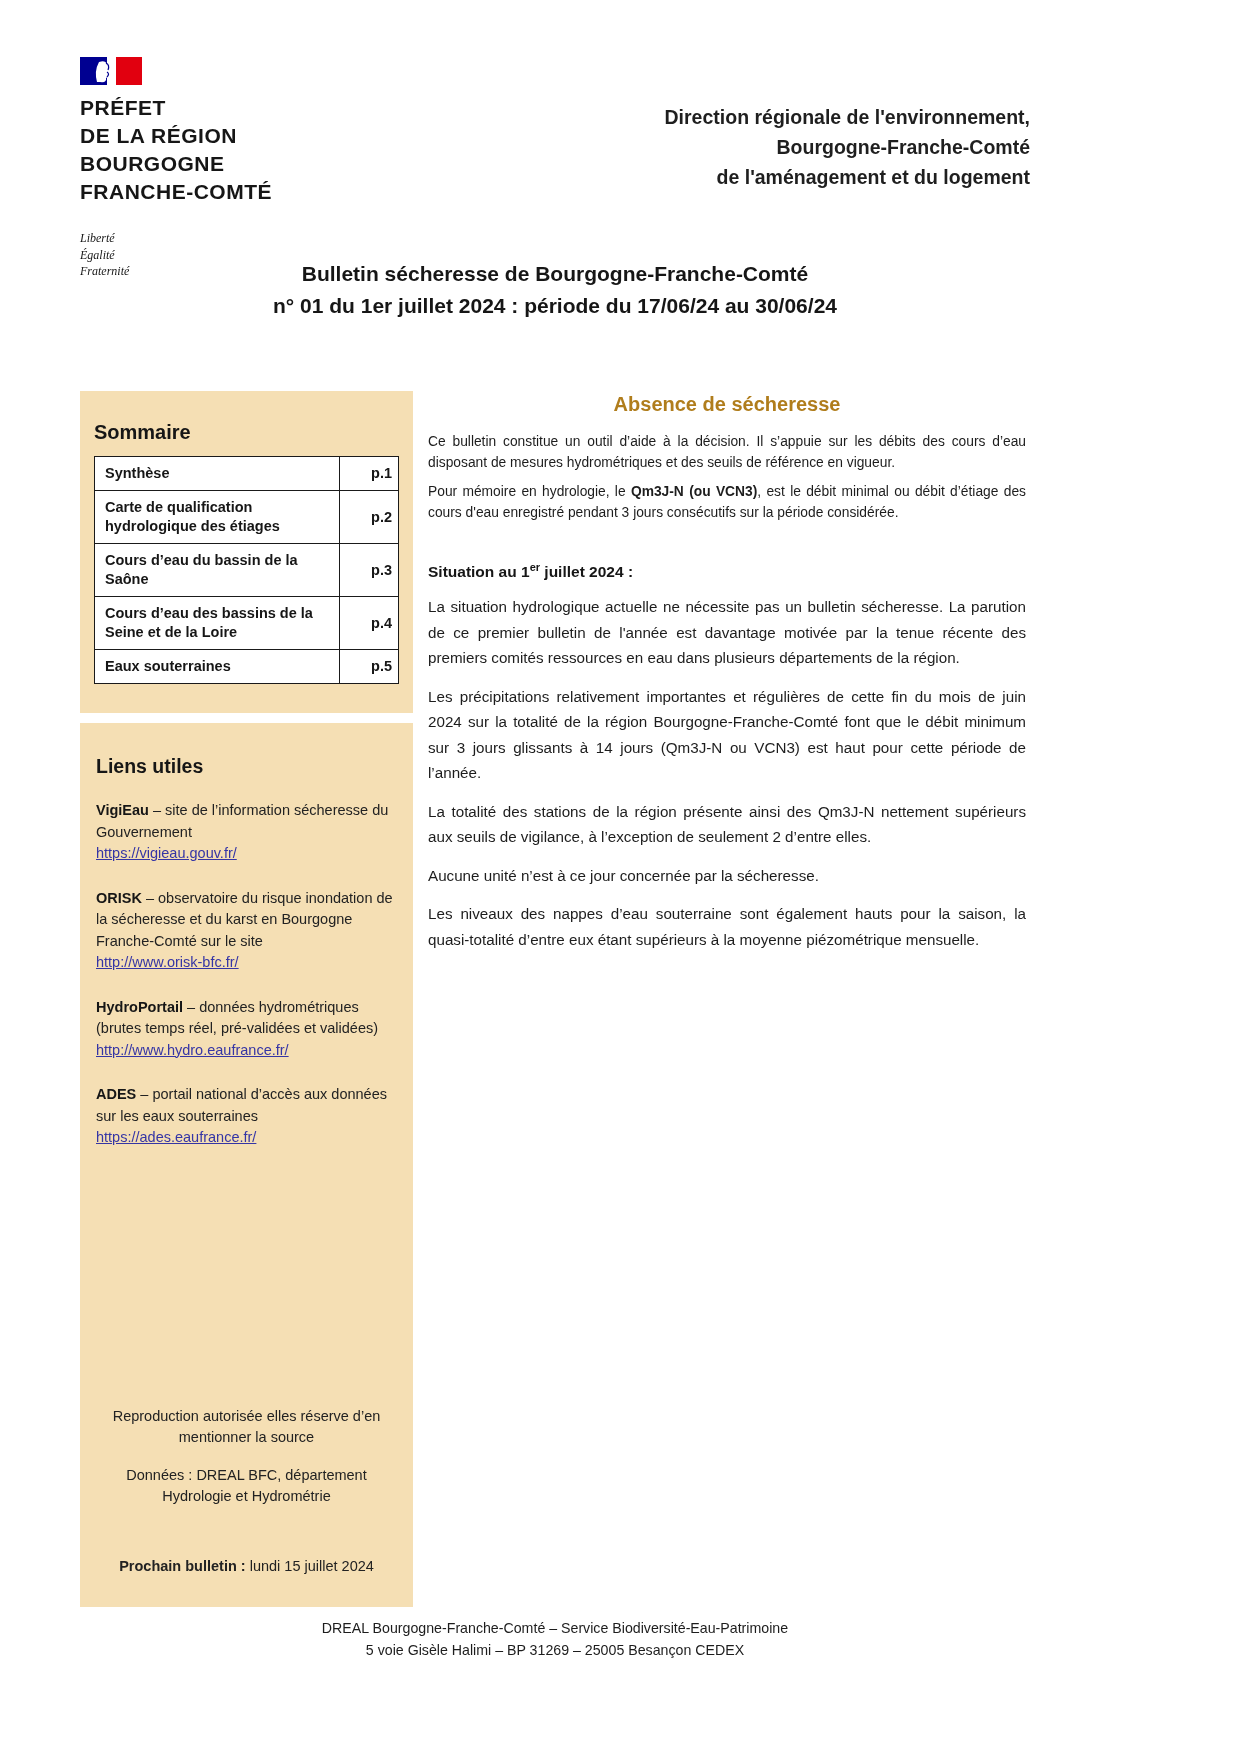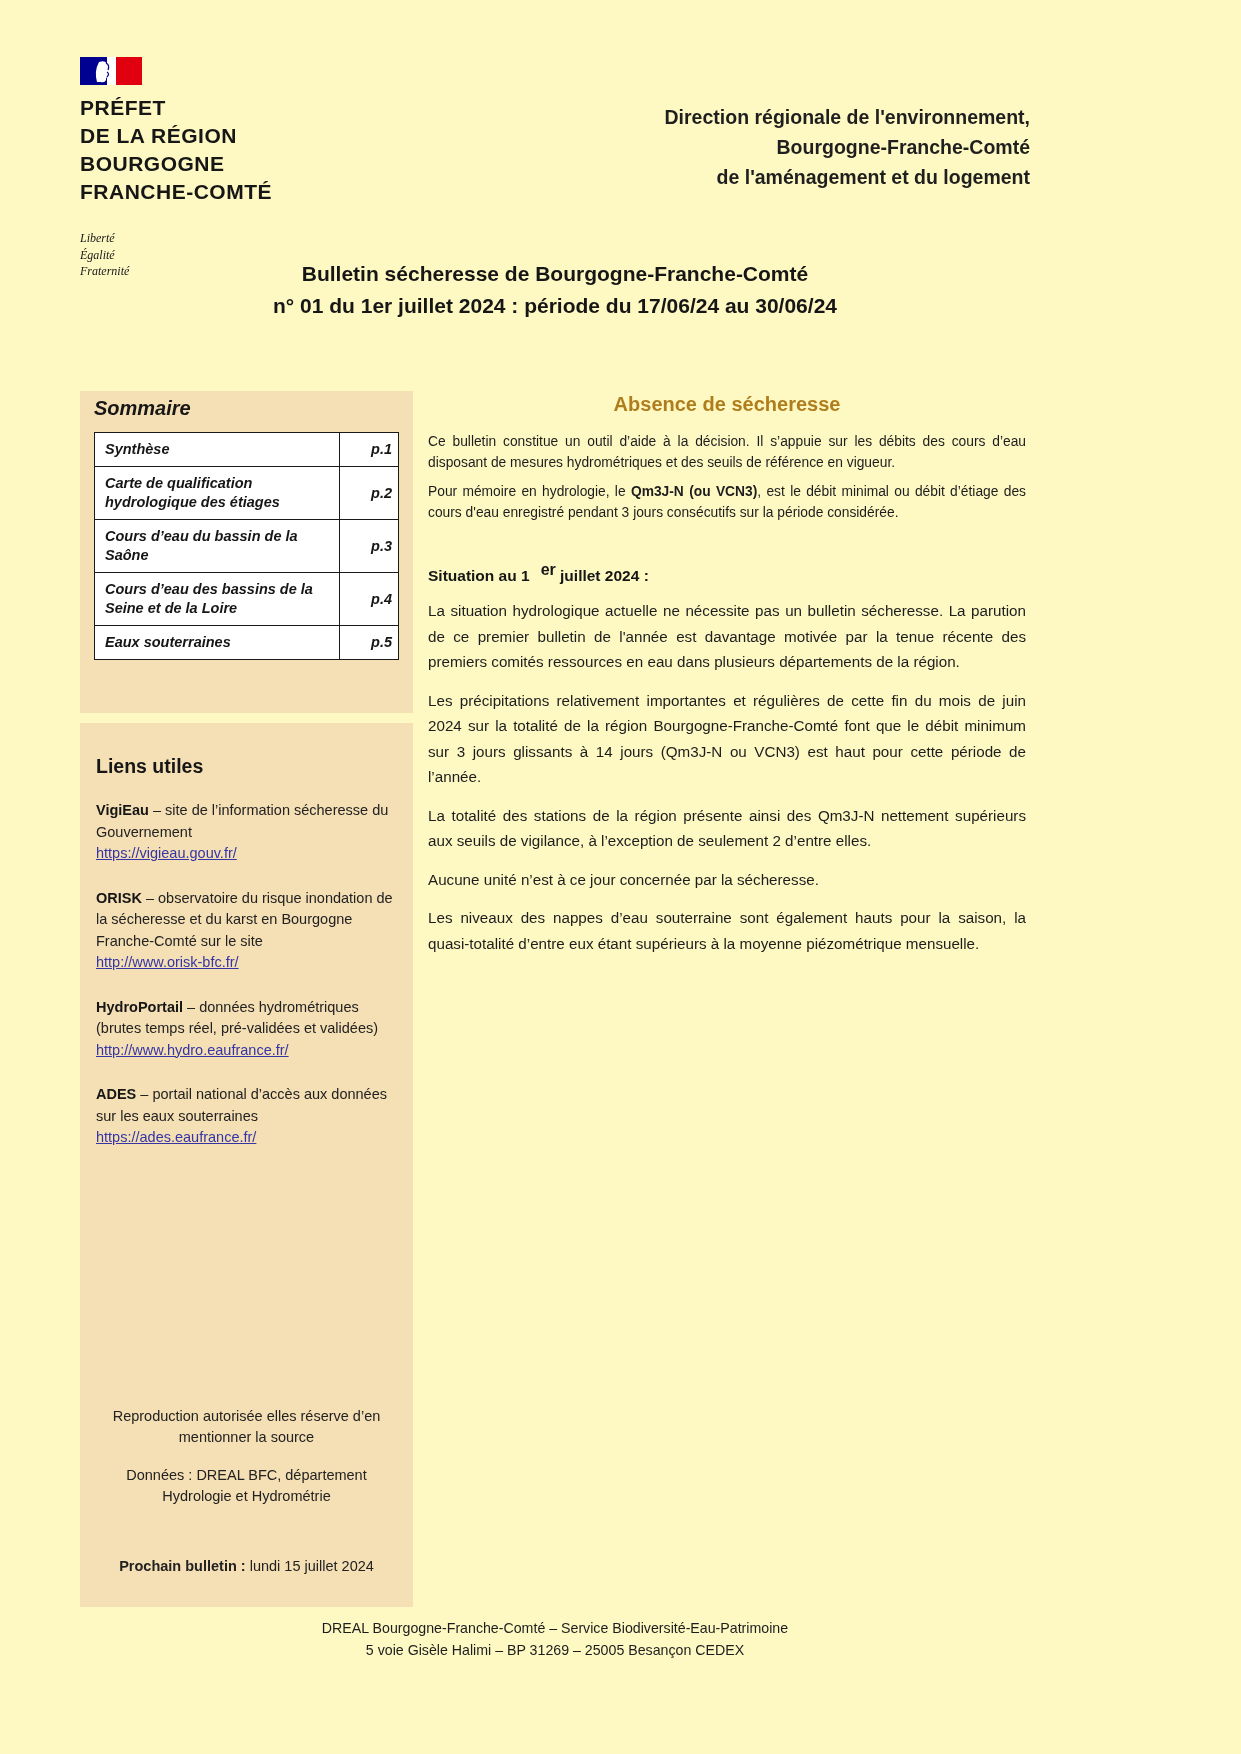--- a/index.html
+++ b/index.html
@@ -1,37 +1,37 @@
 <!DOCTYPE html>
 <html><head>
 <meta charset="utf-8">
 <style>
   html,body{margin:0;padding:0;background:#e8e8e8;}
   .page{
-    position:relative;width:1241px;height:1754px;background:#fef9c3;
+    position:relative;width:1241px;height:1754px;background:#ffffff;
     margin:0 auto;font-family:"Liberation Sans", sans-serif;color:#1a1a1a;
     overflow:hidden;
   }
   
   .logo-block{position:absolute;left:80px;top:57px;width:300px;}
   .flag{display:block;}
   .prefet-lines{margin-top:9px;font-weight:bold;font-size:21px;line-height:28px;letter-spacing:.5px;color:#161616;}
   .motto{margin-top:24px;font-family:"Liberation Serif", serif;font-style:italic;font-size:12px;line-height:16.5px;color:#161616;}
   .org-block{
     position:absolute;left:430px;top:102px;width:600px;text-align:right;
     font-weight:bold;font-size:19.5px;line-height:30px;color:#1f1f1f;
   }
   
   .doc-title{
     position:absolute;left:80px;top:258px;width:950px;text-align:center;
     font-weight:bold;font-size:21px;line-height:32px;color:#161616;
   }
   
   .panel{position:absolute;left:80px;width:333px;background:#F5DFB4;box-sizing:border-box;}
-  .panel-sommaire{top:391px;height:322px;padding:6px 14px;font-style:italic;}
+  .panel-sommaire{top:391px;height:322px;padding:30px 14px;}
   .panel-liens{top:723px;height:884px;padding:32px 16px 30px 16px;display:flex;flex-direction:column;}
   .sommaire-heading{font-weight:bold;font-size:20px;color:#161616;}
   table.sommaire{
     border-collapse:collapse;margin-top:12px;width:100%;background:#ffffff;
   }
   table.sommaire td{
     border:1.6px solid #1a1a1a;font-weight:bold;font-size:14.5px;line-height:19px;
     padding:7px 6px 7px 10px;color:#161616;
   }
   td.page-cell{width:42px;text-align:right;padding-right:6px;}
@@ -43,21 +43,21 @@
   .note-repro{margin-top:auto;}
   .note-donnees{margin-top:16px;}
   .note-prochain{margin-top:48px;text-align:center;}
   
   .main-col{position:absolute;left:428px;top:393px;width:598px;}
   .status-heading{
     text-align:center;font-weight:bold;font-size:20px;color:#B07D1C;margin:0 0 16px 0;
   }
   .intro-p{font-size:13.8px;line-height:20.5px;text-align:justify;margin:0 0 9px 0;color:#1d1d1d;}
   .situation-heading{margin:38px 0 2px 0;font-weight:bold;font-size:15.5px;color:#161616;}
-  .situation-heading sup{font-size:16px;margin-left:11px;}
+  .situation-heading sup{font-size:11px;}
   .body-p{font-size:15.2px;line-height:25.5px;text-align:justify;margin:13px 0 0 0;color:#1d1d1d;}
   .body-p.extra-gap{margin-top:30px;}
   
   .footer{
     position:absolute;left:80px;top:1617px;width:950px;text-align:center;
     font-size:14.2px;line-height:22px;color:#1d1d1d;
   }
 </style>
 </head>
 <body>

